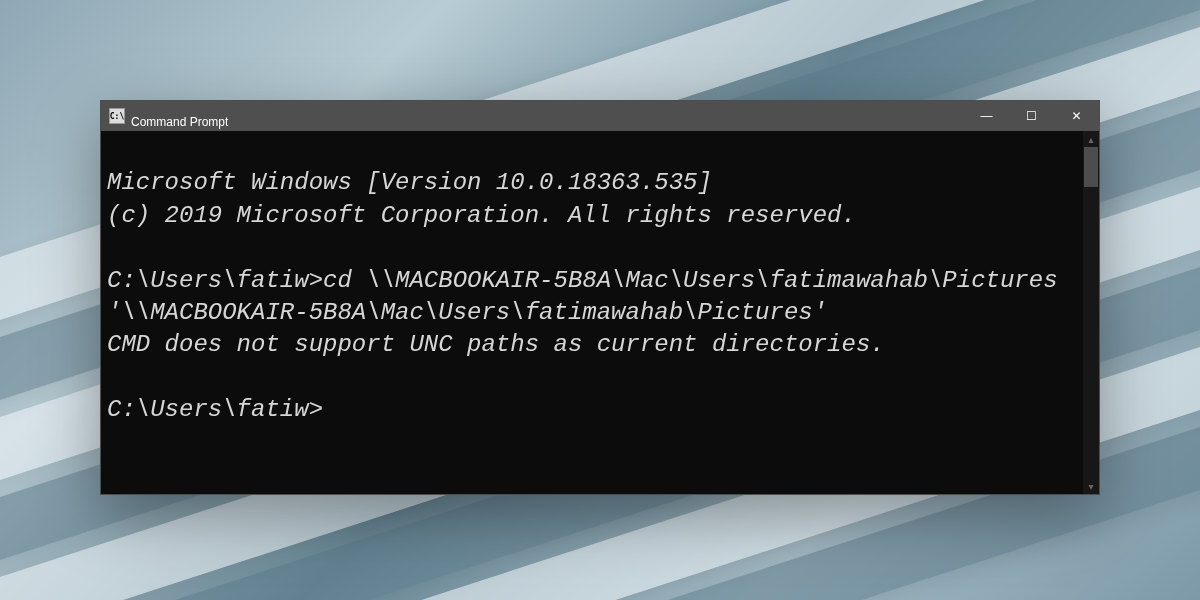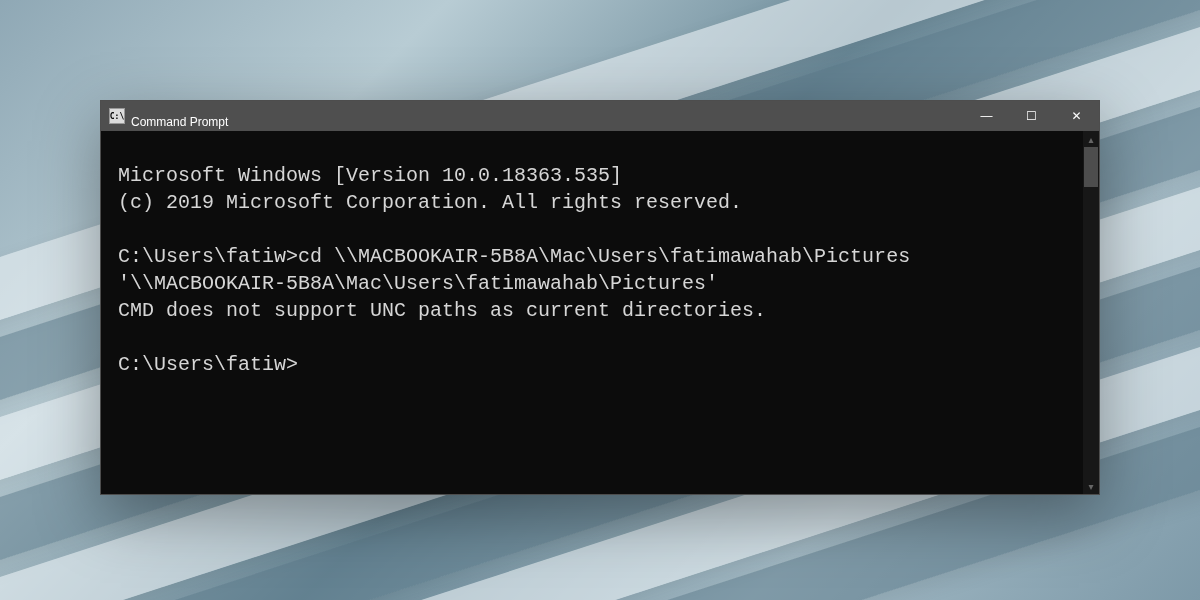--- a/index.html
+++ b/index.html
@@ -73,27 +73,28 @@
     font-size: 12px;
   }
 
   .terminal-body {
     flex: 1;
     display: flex;
     background: #0c0c0c;
   }
   .terminal-content {
     flex: 1;
-    padding: 4px 17px;
+    padding: 4px 6px;
     color: #d6d6d6;
     font-family: Consolas, "Courier New", monospace;
-    font-size: 20px;
+    font-size: 24px;
     line-height: 1.35;
     white-space: pre;
     overflow: hidden;
+    font-style: italic;
   }
   .scrollbar {
     width: 16px;
     background: #171717;
     display: flex;
     flex-direction: column;
     align-items: center;
   }
   .scroll-arrow {
     width: 16px;

